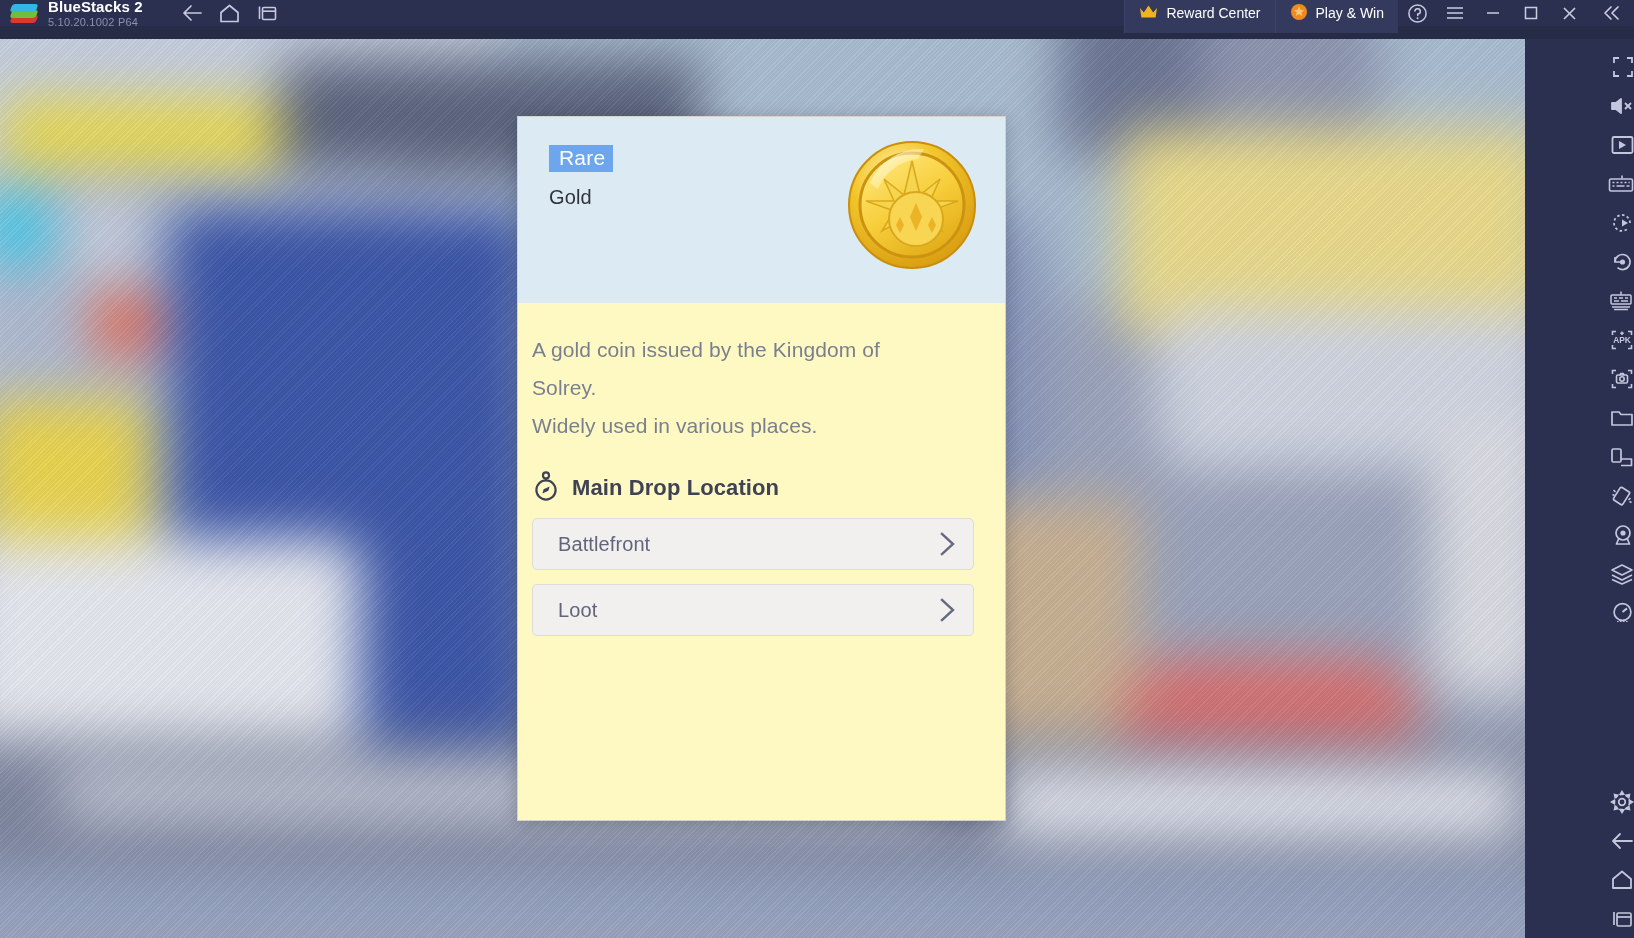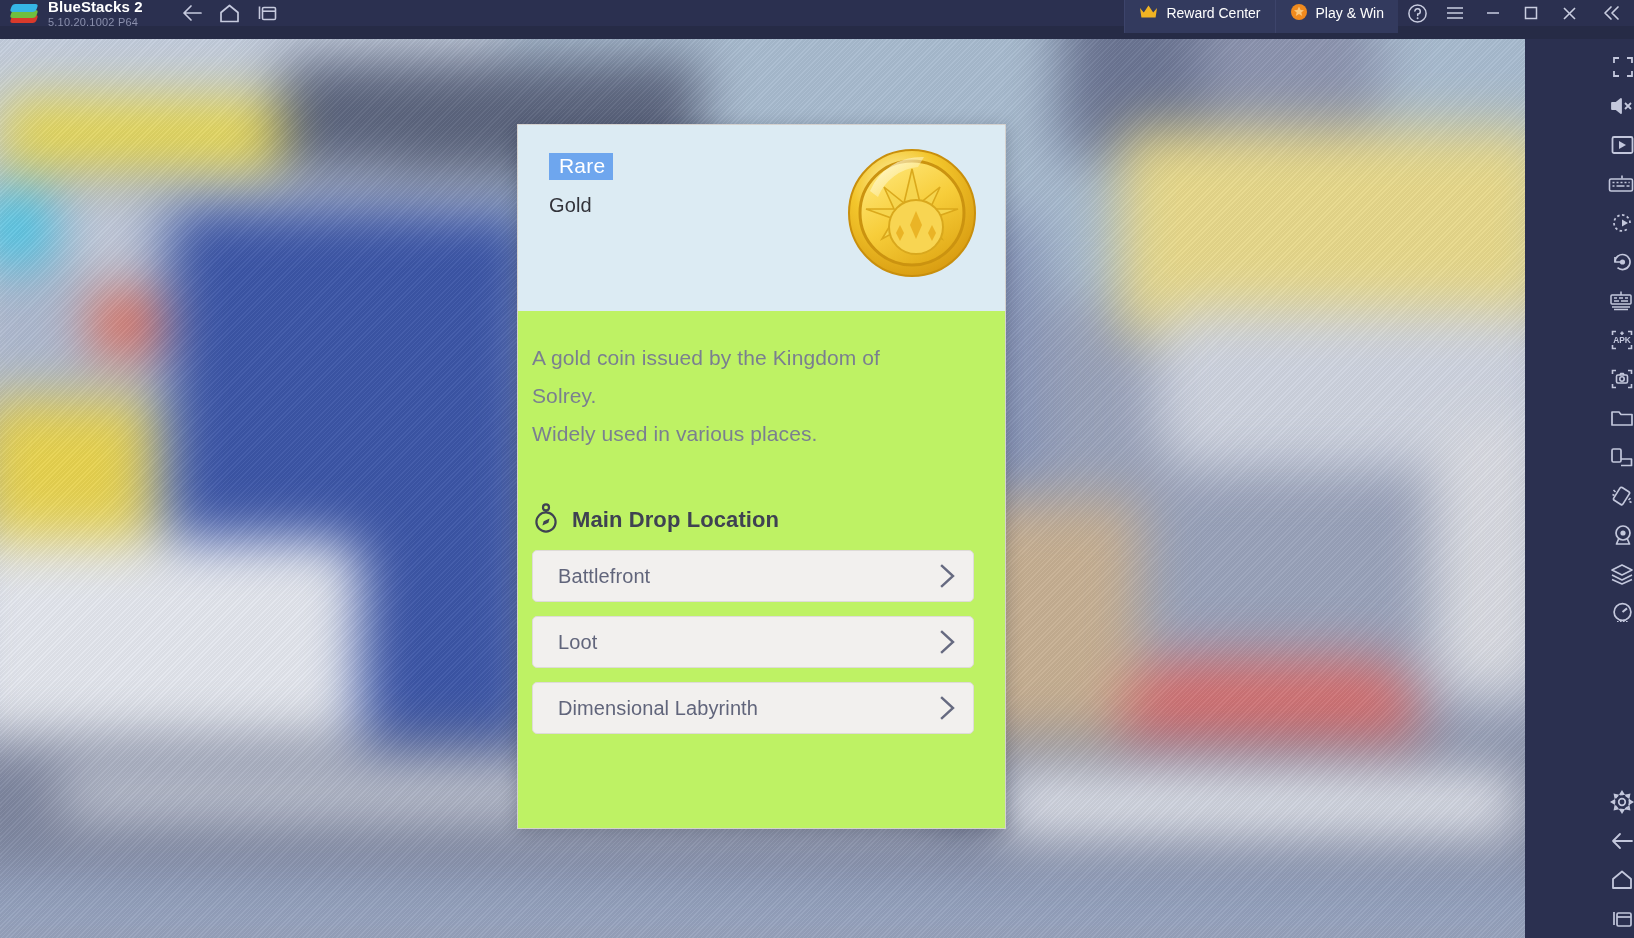--- a/index.html
+++ b/index.html
@@ -79,23 +79,23 @@
   }
   .sb-item {
     width: 109px; height: 39px;
     display: flex; align-items: center; justify-content: flex-end;
     color: #c3c7dc;
   }
   .sb-gap { flex: 1 1 auto; }
 
   
   .card {
-    position: absolute; left: 517px; top: 124px;
+    position: absolute; left: 517px; top: 116px;
     width: 489px; height: 705px;
-    background: #bef264;
+    background: #fef9c3;
     box-shadow: 0 3px 16px rgba(20,25,45,.28);
     border: 1px solid #d4d1ce;
     z-index: 20;
     display: flex; flex-direction: column;
   }
   .card-header {
     position: relative;
     height: 186px;
     background: #dcebf3;
     flex: none;
@@ -123,21 +123,21 @@
   }
   .card-body { padding: 28px 31px 0 14px; flex: 1 1 auto; }
   .desc {
     color: #7a7f90;
     font-size: 21px;
     line-height: 38px;
     letter-spacing: .1px;
   }
   .section-head {
     display: flex; align-items: center; gap: 12px;
-    margin-top: 50px; margin-bottom: 13px;
+    margin-top: 26px; margin-bottom: 13px;
   }
   .section-head .stitle {
     color: #3f4252; font-size: 22px; font-weight: bold; letter-spacing: .1px;
   }
   .loc-row {
     height: 52px;
     background: #f2f0ee;
     border: 1px solid #dedbd8;
     border-radius: 5px;
     display: flex; align-items: center;
@@ -249,28 +249,20 @@
 
       <div class="loc-row">
         <span class="loc-label">Loot</span>
         <span class="chev">
           <svg width="22" height="30" viewBox="0 0 22 30">
               <path d="M5 5 L16 15 L5 25" fill="none" stroke="#666a80" stroke-width="2.4" stroke-linecap="square"></path>
             </svg>
         </span>
       </div>
 
-      <div class="loc-row">
-        <span class="loc-label">Dimensional Labyrinth</span>
-        <span class="chev">
-          <svg width="22" height="30" viewBox="0 0 22 30">
-              <path d="M5 5 L16 15 L5 25" fill="none" stroke="#666a80" stroke-width="2.4" stroke-linecap="square"></path>
-            </svg>
-        </span>
-      </div>
     </div>
   </div>
 
   <div class="sidebar">
     <div class="sb-item">
       <svg width="22" height="22" viewBox="0 0 22 22" fill="none" stroke="#c3c7dc" stroke-width="1.8">
         <path d="M2 7 V2 H7 M15 2 H20 V7 M20 15 V20 H15 M7 20 H2 V15"></path>
       </svg>
     </div>
     <div class="sb-item">

